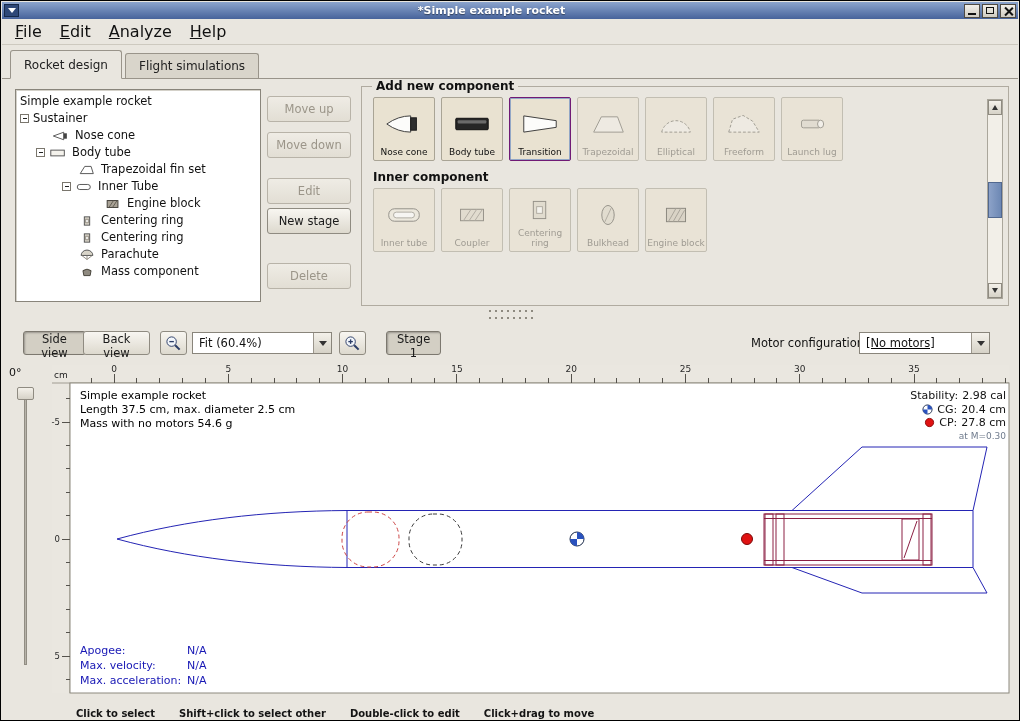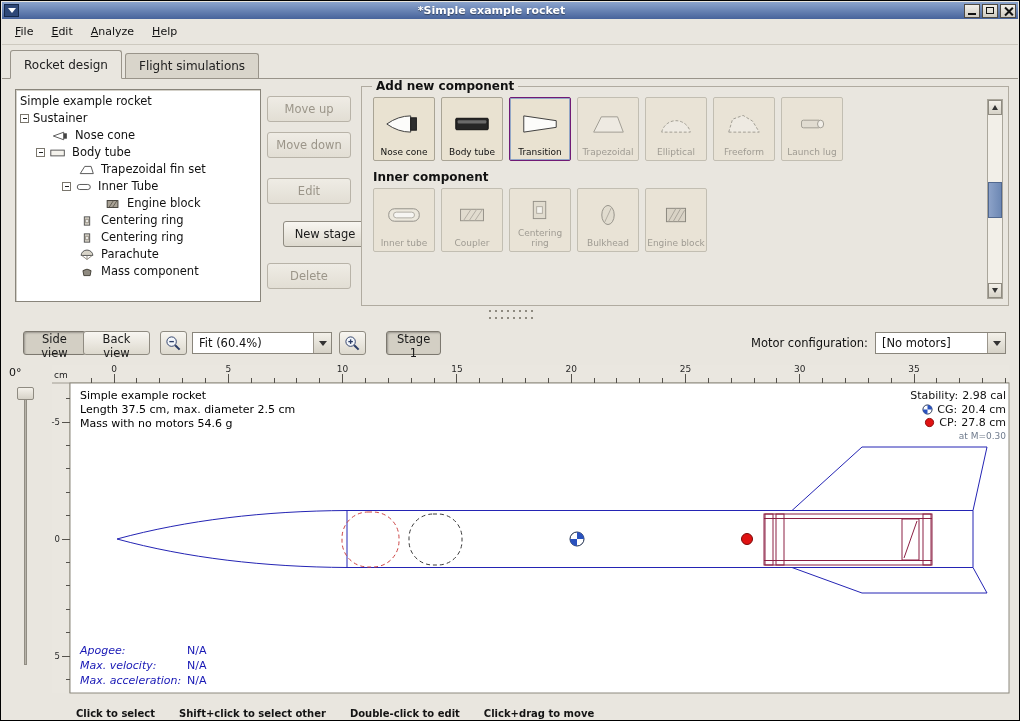--- a/index.html
+++ b/index.html
@@ -23,21 +23,21 @@
   .glyph-max { width:8px; height:7px; border:1.5px solid #111; }
   .glyph-close { position:relative; width:9px; height:9px; }
   .glyph-close::before, .glyph-close::after { content:""; position:absolute; left:4px; top:0;
     width:1.6px; height:11px; background:#111; }
   .glyph-close::before { transform:rotate(45deg); }
   .glyph-close::after  { transform:rotate(-45deg); }
 
   
   .menubar { position:absolute; top:18px; left:1px; right:1px; height:26px; background:#e9e6df;
     border-bottom:1px solid #cdc9bf; display:flex; align-items:center; padding-left:4px; }
-  .menu-item { font-size:11px; color:#111; padding:4px 9px; cursor:default; }
+  .menu-item { font-size:16px; color:#111; padding:4px 9px; cursor:default; }
 
   
   .tabs-row { position:absolute; top:45px; left:1px; right:1px; height:33px;
     border-bottom:1px solid #99948a; display:flex; align-items:flex-end; padding-left:8px; }
   .tab { font-size:12px; padding:5px 13px; background:#d9d5cb; border:1px solid #99948a;
     border-bottom:none; border-radius:3px 3px 0 0; margin-right:3px; height:25px; color:#222; }
   .tab.active { background:#e9e6df; height:29px; margin-bottom:-1px; z-index:3;
     border-bottom:1px solid #e9e6df; padding-top:7px; }
 
   
@@ -51,21 +51,21 @@
   .ticon svg { width:18px; height:12px; }
   .tlabel { line-height:17px; }
 
   
   .btn { background:linear-gradient(#f8f6f1,#ddd9ce); border:1px solid #8f8b81; border-radius:3px;
     font-family:"DejaVu Sans",sans-serif; font-size:11.5px; color:#1a1a1a; cursor:default; }
   .btn.disabled { color:#9b9589; border-color:#b8b3a8; background:linear-gradient(#efece5,#e2ded4); }
   .btn.pressed { background:#d3cfc4; box-shadow:inset 1px 1px 2px rgba(0,0,0,.28); border-color:#7c786f; }
   .act { position:absolute; left:266px; width:84px; height:26px; }
   #move-up   { top:95px; }  #move-down { top:131px; }  #edit-btn { top:177px; }
-  #new-stage { top:220px;margin-left:16px; } #delete-btn{ top:262px; }
+  #new-stage { top:207px; } #delete-btn{ top:262px; }
 
   
   .add-group { position:absolute; top:78px; left:360px; width:648px; height:227px;
     border:1px solid #b0aba0; padding:0 8px 4px 8px; background:#e9e6df; }
   .add-group legend { font-size:12px; font-weight:bold; padding:0 4px; margin-left:2px; color:#111; }
   .section-label { font-size:12px; font-weight:bold; color:#111; margin:3px 0 0 3px; }
   .section-label.inner { margin-top:9px; }
   .comp-row { display:flex; gap:6px; margin:4px 0 0 3px; }
   .comp-btn { width:62px; height:64px; background:#e9e2d1; border:1px solid #a9a495; border-radius:2px;
     display:flex; flex-direction:column; align-items:center; justify-content:flex-end; padding:3px 1px; }
@@ -94,21 +94,21 @@
   
   .toolbar { position:absolute; top:326px; left:1px; right:1px; height:32px; }
   .tb { position:absolute; top:4px; height:24px; padding:0 10px; }
   #side-view { left:13px; width:63px;margin-left:8px; }
   #back-view { left:81px; width:67px; }
   #zoom-out  { left:158px; width:27px; padding:0; }
   #fit-combo   { left:190px; width:140px; }
   #zoom-in   { left:337px; width:27px; padding:0; }
   #stage1    { left:384px; width:55px; }
   .motor-label { position:absolute; right:150px; top:9px; font-size:11.5px; color:#111; }
-  #motor-combo { right:12px; width:131px; }
+  #motor-combo { right:28px; width:131px;text-decoration:underline; }
   .combo { position:absolute; top:5px; height:22px; background:#fff; border:1px solid #89857b;
     display:flex; align-items:center; }
   .combo .val { flex:1; font-size:11.5px; padding:0 6px; color:#111; white-space:nowrap; overflow:hidden; }
   .combo .arrow { width:18px; height:100%; background:linear-gradient(#f4f1ea,#d6d2c7);
     border-left:1px solid #9b968c; display:flex; align-items:center; justify-content:center; flex:none; }
   .combo .tri-dn { width:0;height:0;border-left:4px solid transparent;border-right:4px solid transparent;border-top:5px solid #333; }
   .icon-btn { display:flex; align-items:center; justify-content:center; }
 
   
   .canvas { position:absolute; top:362px; left:1px; width:1018px; height:332px; }
@@ -118,21 +118,21 @@
   .rot-handle { position:absolute; left:15px; top:24px; width:17px; height:13px;
     background:linear-gradient(#f4f1ea,#d6d2c7); border:1px solid #8f8b81; border-radius:2px; }
   #plot-svg { position:absolute; left:0; top:0; }
   svg text { font-family:"DejaVu Sans",sans-serif; }
 
   .rocket-info { position:absolute; left:78px; top:26px; font-size:11px; line-height:14px; color:#000; }
   .legend { position:absolute; right:14px; top:26px; text-align:right; font-size:11px; color:#111; }
   .leg-row { height:13.5px; display:flex; justify-content:flex-end; align-items:center; gap:4px;margin-left:44px; }
   .leg-note { font-size:9px; color:#6f7b8d; margin-top:1px; }
   .flight-stats { position:absolute; left:78px; top:280px; font-size:11px; line-height:15px; color:#1717b5; }
-  .fs-label { display:inline-block; width:107px;font-style:italic; }
+  .fs-label { display:inline-block; width:107px; }
 
   
   .statusbar { position:absolute; top:694px; left:1px; right:1px; height:36px;
     display:flex; align-items:center; gap:24px; padding-left:74px;
     font-size:10px; font-weight:bold; color:#141414; }
 </style>
 </head>
 <body>
 
 <div class="window">

